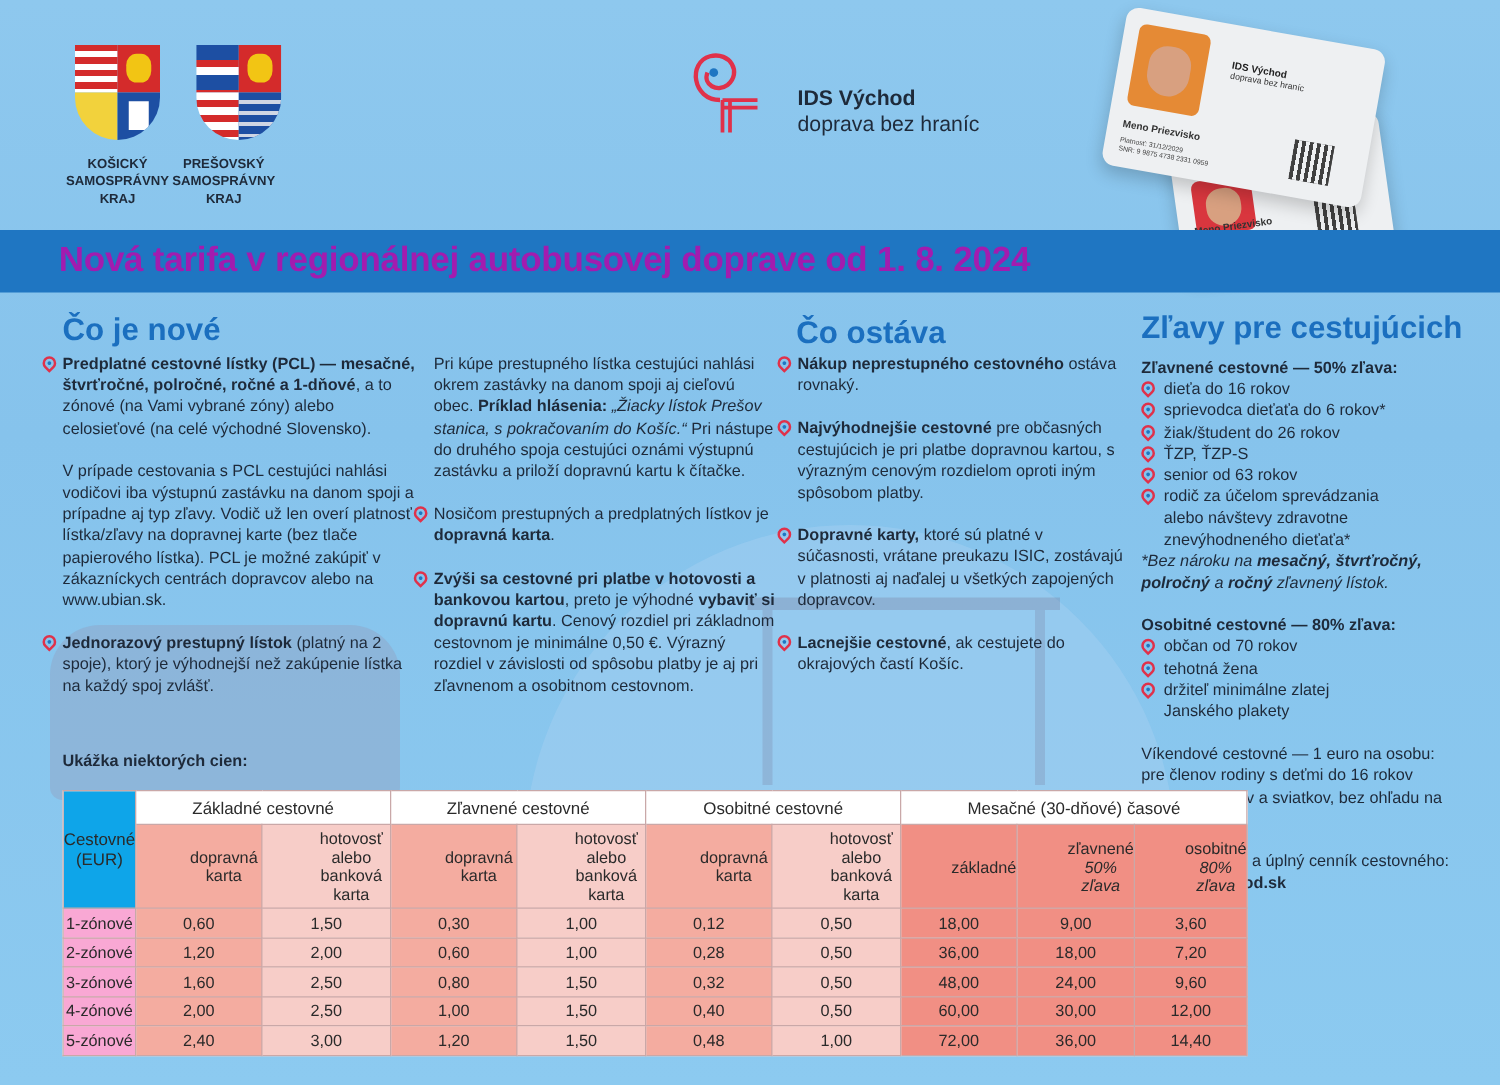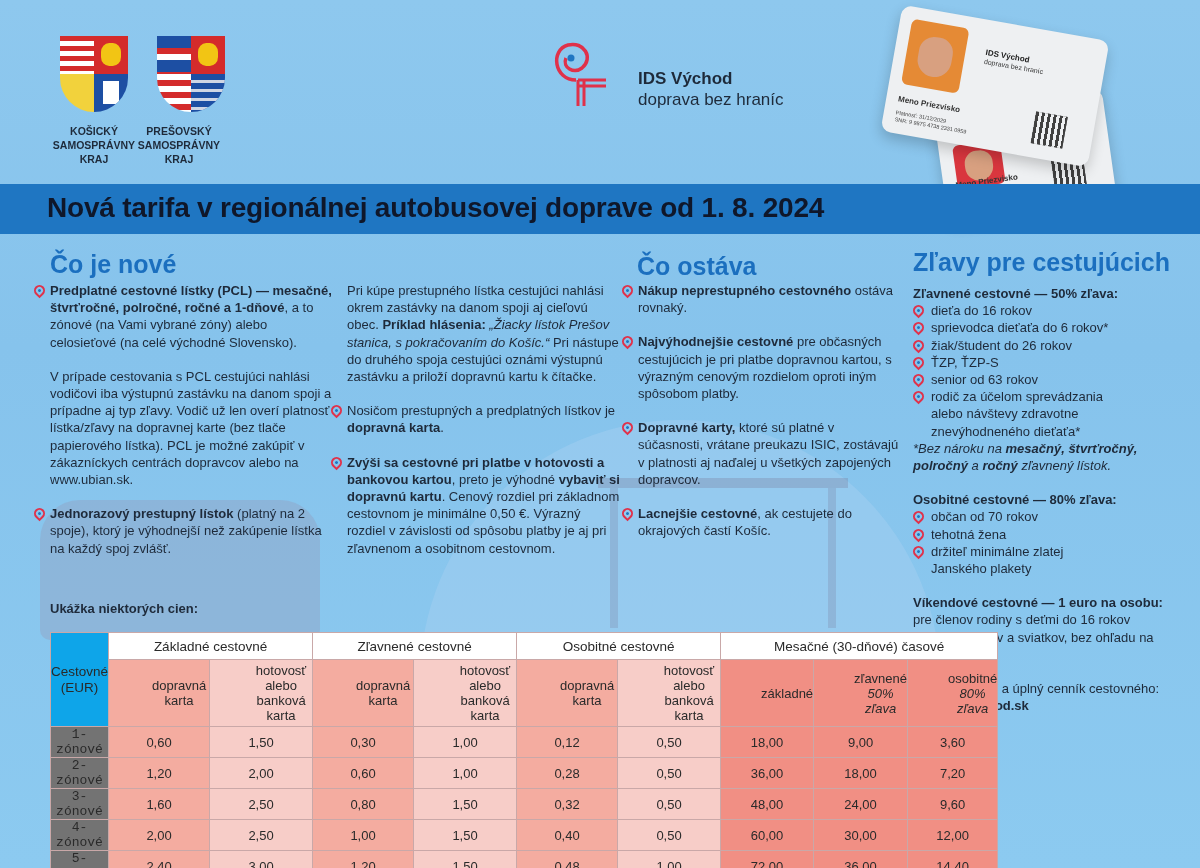--- a/index.html
+++ b/index.html
@@ -50,21 +50,21 @@
   .card-back .photo { left: 14px; top: 36px; width: 48px; height: 44px; background: #d9363e; }
   .card .photo::after { content: ""; position: absolute; left: 12px; top: 14px; width: 34px; height: 40px; border-radius: 16px 16px 18px 18px; background: #d8a080; }
   .card-back .photo::after { left: 10px; top: 8px; width: 28px; height: 30px; }
   .card .qr { position: absolute; right: 28px; bottom: 14px; width: 32px; height: 32px; background: repeating-linear-gradient(90deg,#222 0 3px,#eef0f2 3px 6px), #222; opacity: 0.85; }
   .card .cname { position: absolute; left: 12px; bottom: 30px; font-size: 8px; font-weight: bold; color: #333; }
   .card .cbrand { position: absolute; left: 90px; top: 28px; font-size: 8px; font-weight: bold; color: #222; }
   .card .ctag { position: absolute; left: 90px; top: 38px; font-size: 7px; color: #333; }
   .card .cvalid { position: absolute; left: 12px; bottom: 10px; font-size: 5.5px; color: #444; line-height: 7px; }
 
   .title-band { position: absolute; left: 0; top: 184px; width: 1200px; height: 50px; background: #1f76c2; }
-  .title { position: absolute; left: 47px; top: 192px; font-size: 28px; font-weight: bold; color: #0f172a; letter-spacing: -0.2px; }
+  .title { position: absolute; left: 47px; top: 192px; font-size: 28px; font-weight: bold; color: #a21caf; letter-spacing: -0.2px; }
 
   
   .h2 { position: absolute; font-size: 25px; font-weight: bold; color: #1b6fbf; }
   .col { position: absolute; font-size: 13px; line-height: 17.2px; color: #1e2a3a; }
   .col b { font-weight: bold; }
   .col i { font-style: italic; }
   .bul { position: relative; padding-left: 16px; }
   .pin { position: absolute; left: 0; top: 3px; width: 11px; height: 11px; border: 2.5px solid #e0314a; border-radius: 50% 50% 50% 0; transform: rotate(-45deg); background: transparent; }
   .pin::after { content: ""; position: absolute; left: 1.5px; top: 1.5px; width: 3px; height: 3px; border-radius: 50%; background: #1f76c2; }
   .gap { height: 17px; }
@@ -76,21 +76,21 @@
   .col4 .bul { padding-left: 18px; }
 
   
   .table-label { position: absolute; left: 50px; top: 601px; font-size: 13px; font-weight: bold; color: #1e2a3a; }
   table.prices { position: absolute; left: 50px; top: 632px; width: 834px; border-collapse: collapse; font-size: 13px; background: #fff; }
   table.prices td, table.prices th { border: 1px solid #c9a8a8; text-align: center; vertical-align: middle; font-weight: normal; color: #2a2a2a; }
   table.prices th.grp { height: 27px; background: #ffffff; font-size: 13.5px; }
   table.prices th.rowhdr { width: 93px; background: #0ea5e9; font-size: 13.5px; line-height: 16px; }
   table.prices th.sub { height: 67px; line-height: 15px; font-size: 13px; padding-left: 40px; }
   table.prices td { height: 23.5px; }
-  td.zone { background: #737373; font-family: Liberation Mono, monospace; }
+  td.zone { background: #f9a8d4; }
   .c-card { background: #f4aca0; }
   .c-cash { background: #f7cdc8; }
   .c-month { background: #f18f84; }
   td.c-card, td.c-month { font-weight: bold; }
   .w-sub { width: 87px; }
   .w-m { width: 65px; }
   .sm-i { font-style: italic; }
 
   .qr-main { position: absolute; left: 911px; top: 770px; width: 74px; height: 74px; background: #fff; padding: 3px; }
   .qr-grid { width: 100%; height: 100%; display: grid; grid-template-columns: repeat(12, 1fr); grid-template-rows: repeat(12, 1fr); }
@@ -229,21 +229,21 @@
     <div class="bul" style="width:220px"><span class="pin"></span><span>rodič za účelom sprevádzania alebo návštevy zdravotne znevýhodneného dieťaťa*</span></div>
     <div style="font-style:italic">
       <span>*Bez nároku na </span><b>mesačný, štvrťročný, polročný</b><span> a </span><b>ročný</b><span> zľavnený lístok.</span>
     </div>
     <div class="gap"></div>
     <div style="font-weight:bold">Osobitné cestovné — 80% zľava:</div>
     <div class="bul"><span class="pin"></span><span>občan od 70 rokov</span></div>
     <div class="bul"><span class="pin"></span><span>tehotná žena</span></div>
     <div class="bul" style="width:180px"><span class="pin"></span><span>držiteľ minimálne zlatej Janského plakety</span></div>
     <div class="gap"></div>
-    <div style="font-weight:bold">Víkendové cestovné — 1 euro na osobu:</div>
+    <div style="font-weight:normal">Víkendové cestovné — 1 euro na osobu:</div>
     <div style="width:250px">pre členov rodiny s deťmi do 16 rokov počas víkendov a sviatkov, bez ohľadu na dĺžku trasy.</div>
     <div class="gap"></div>
     <div>Viac informácií a úplný cenník cestovného:</div>
     <div style="font-weight:bold">www.idsvychod.sk</div>
   </div>
 
   <div class="qr-main">
     <div class="qr-grid" id="qr-grid">
         <span></span>
         <span></span>

